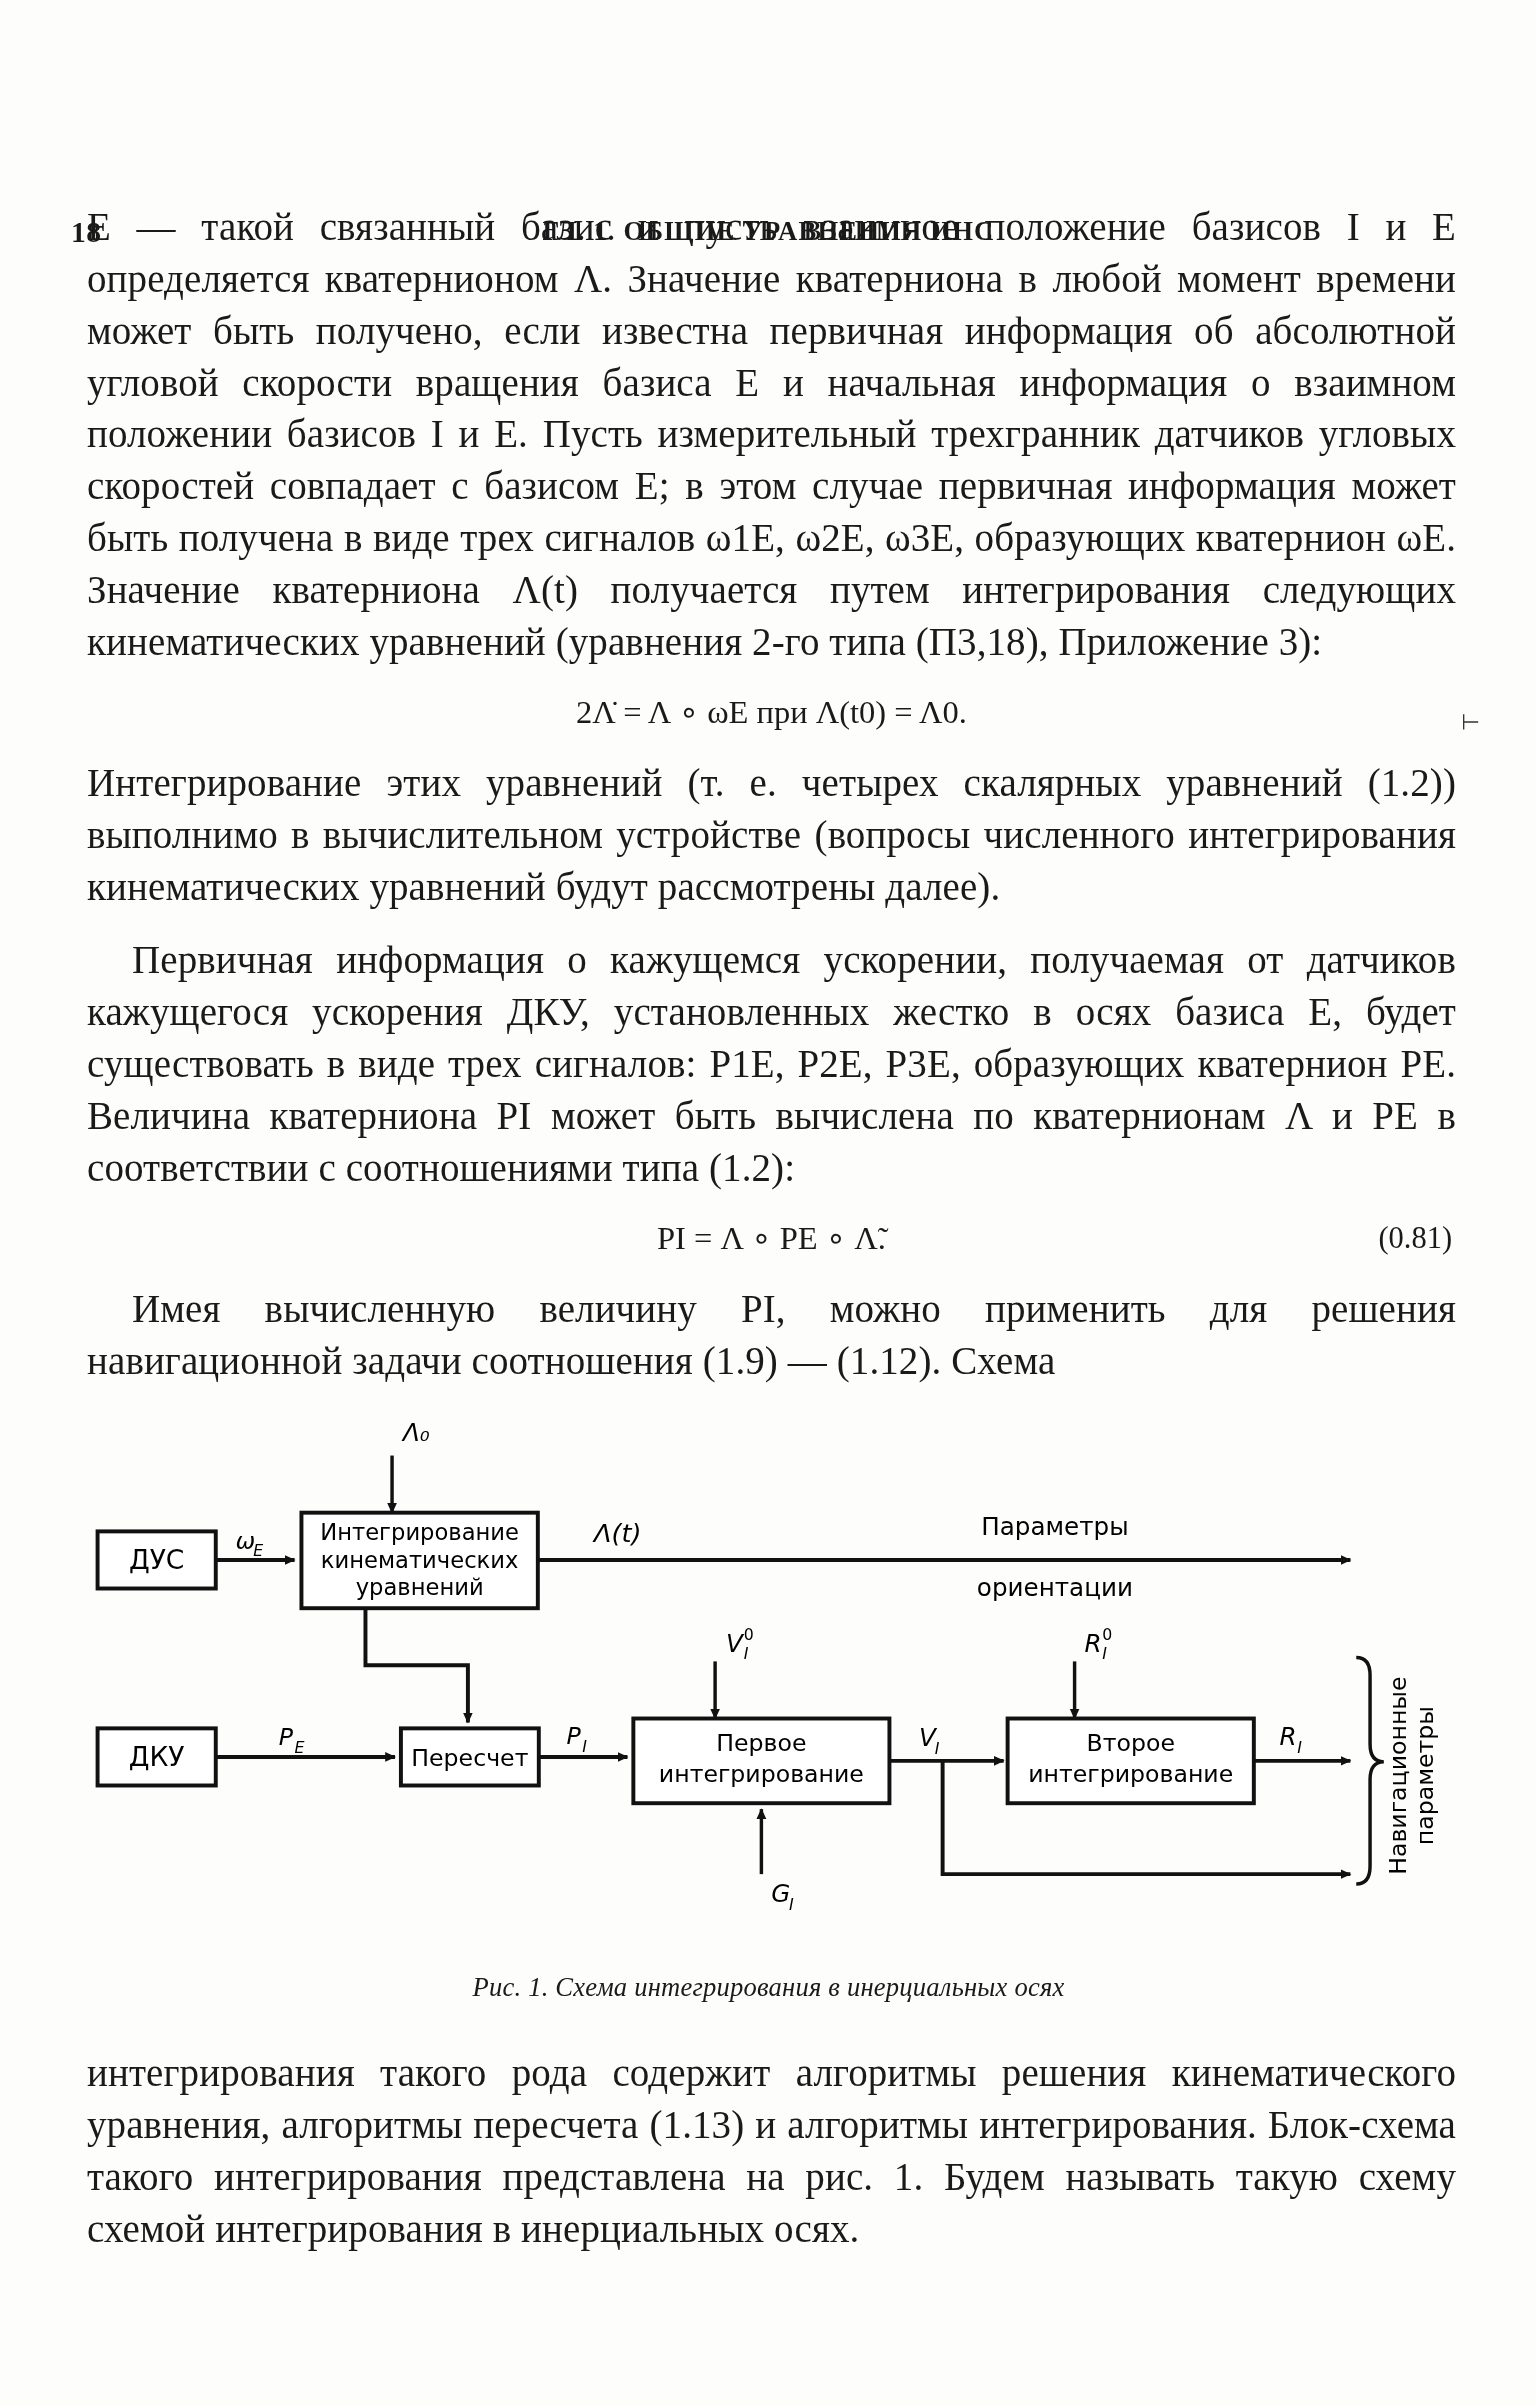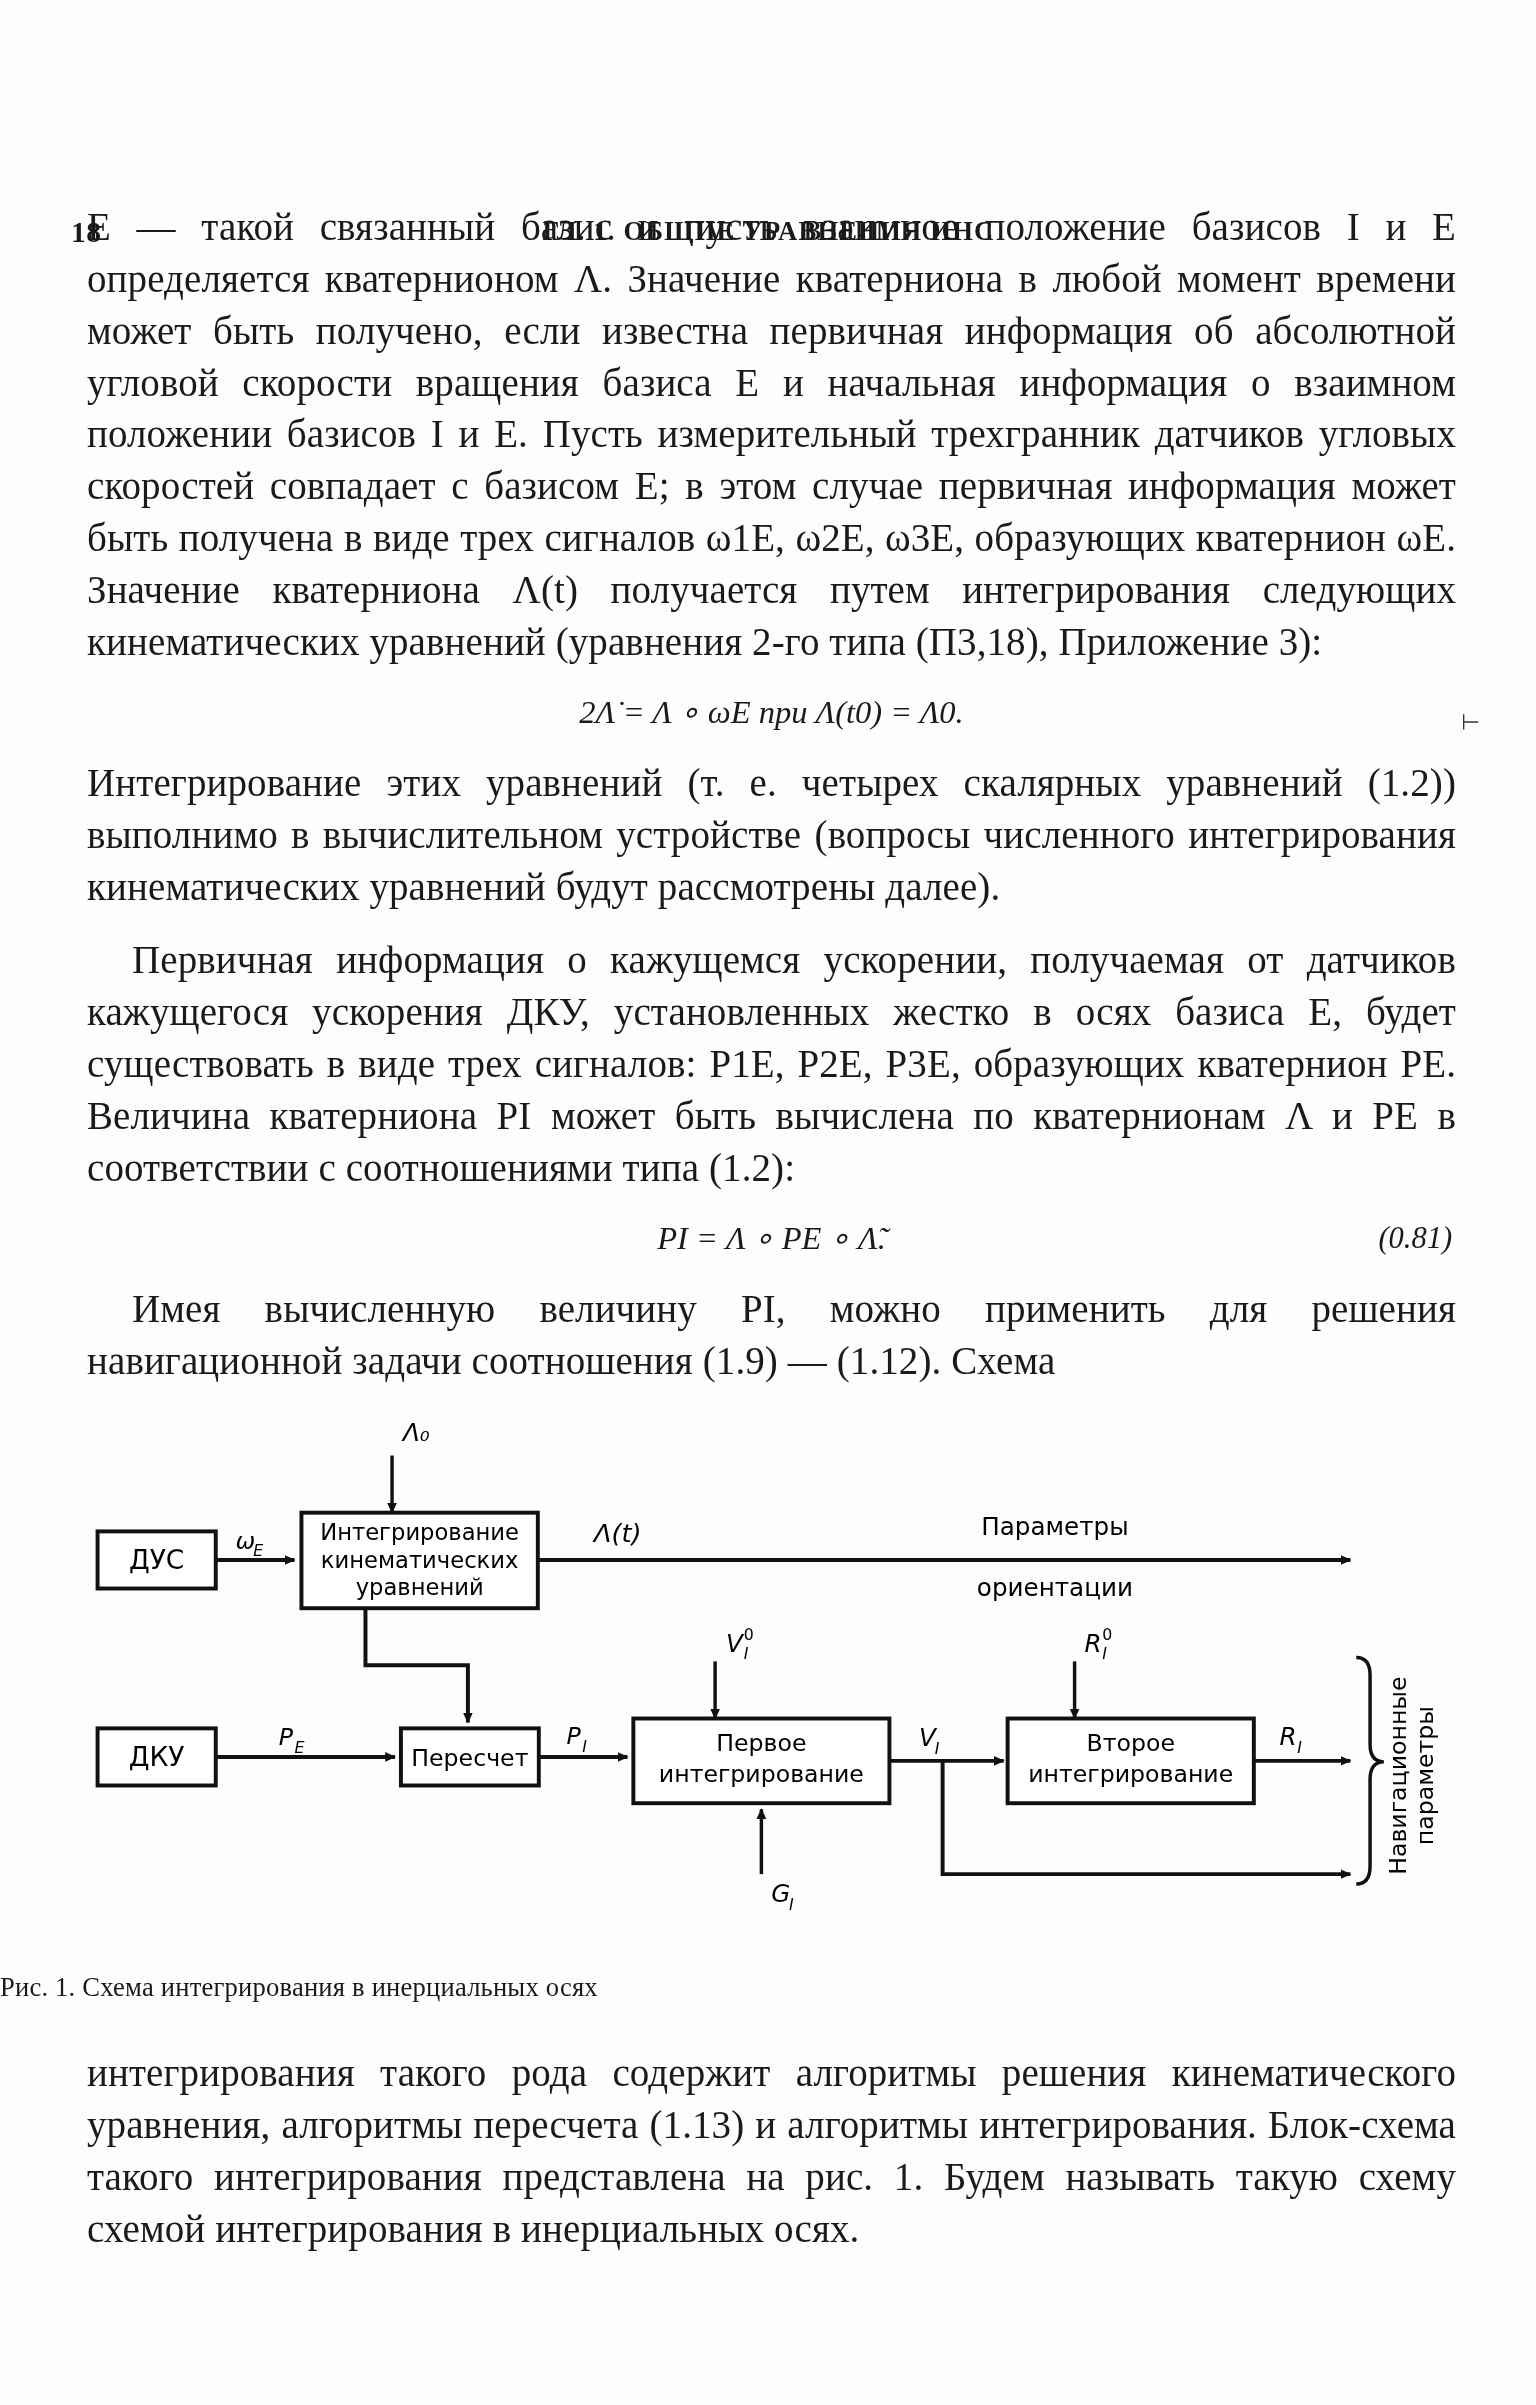--- a/index.html
+++ b/index.html
@@ -63,21 +63,20 @@
     letter-spacing: 0.1px;
   }
   p.indent {
     text-indent: 45px;
   }
   .eq {
     text-align: center;
     font-size: 32.5px;
     margin: 25.6px 0 25.6px 0;
     position: relative;
-    font-style: italic;
   }
   .eq .num {
     position: absolute;
     right: 3.9px;
     top: 2px;
     font-size: 30.5px;
   }
   .spacer-sm { height: 13.8px; }
 
   
@@ -92,23 +91,24 @@
     position: absolute;
     left: 0; top: 0;
     width: 1369px;
     height: 552px;
   }
   .fig-caption {
     position: absolute;
     left: 0;
     top: 1972px;
     width: 1537px;
-    text-align: left;
+    text-align: center;
     font-size: 26.6px;
     letter-spacing: 0.2px;
+    font-style: italic;
   }
   .tail {
     position: absolute;
     left: 87px;
     top: 2039px;
     width: 1369px;
   }
   .sidemark {
     position: absolute;
     right: 57px;

